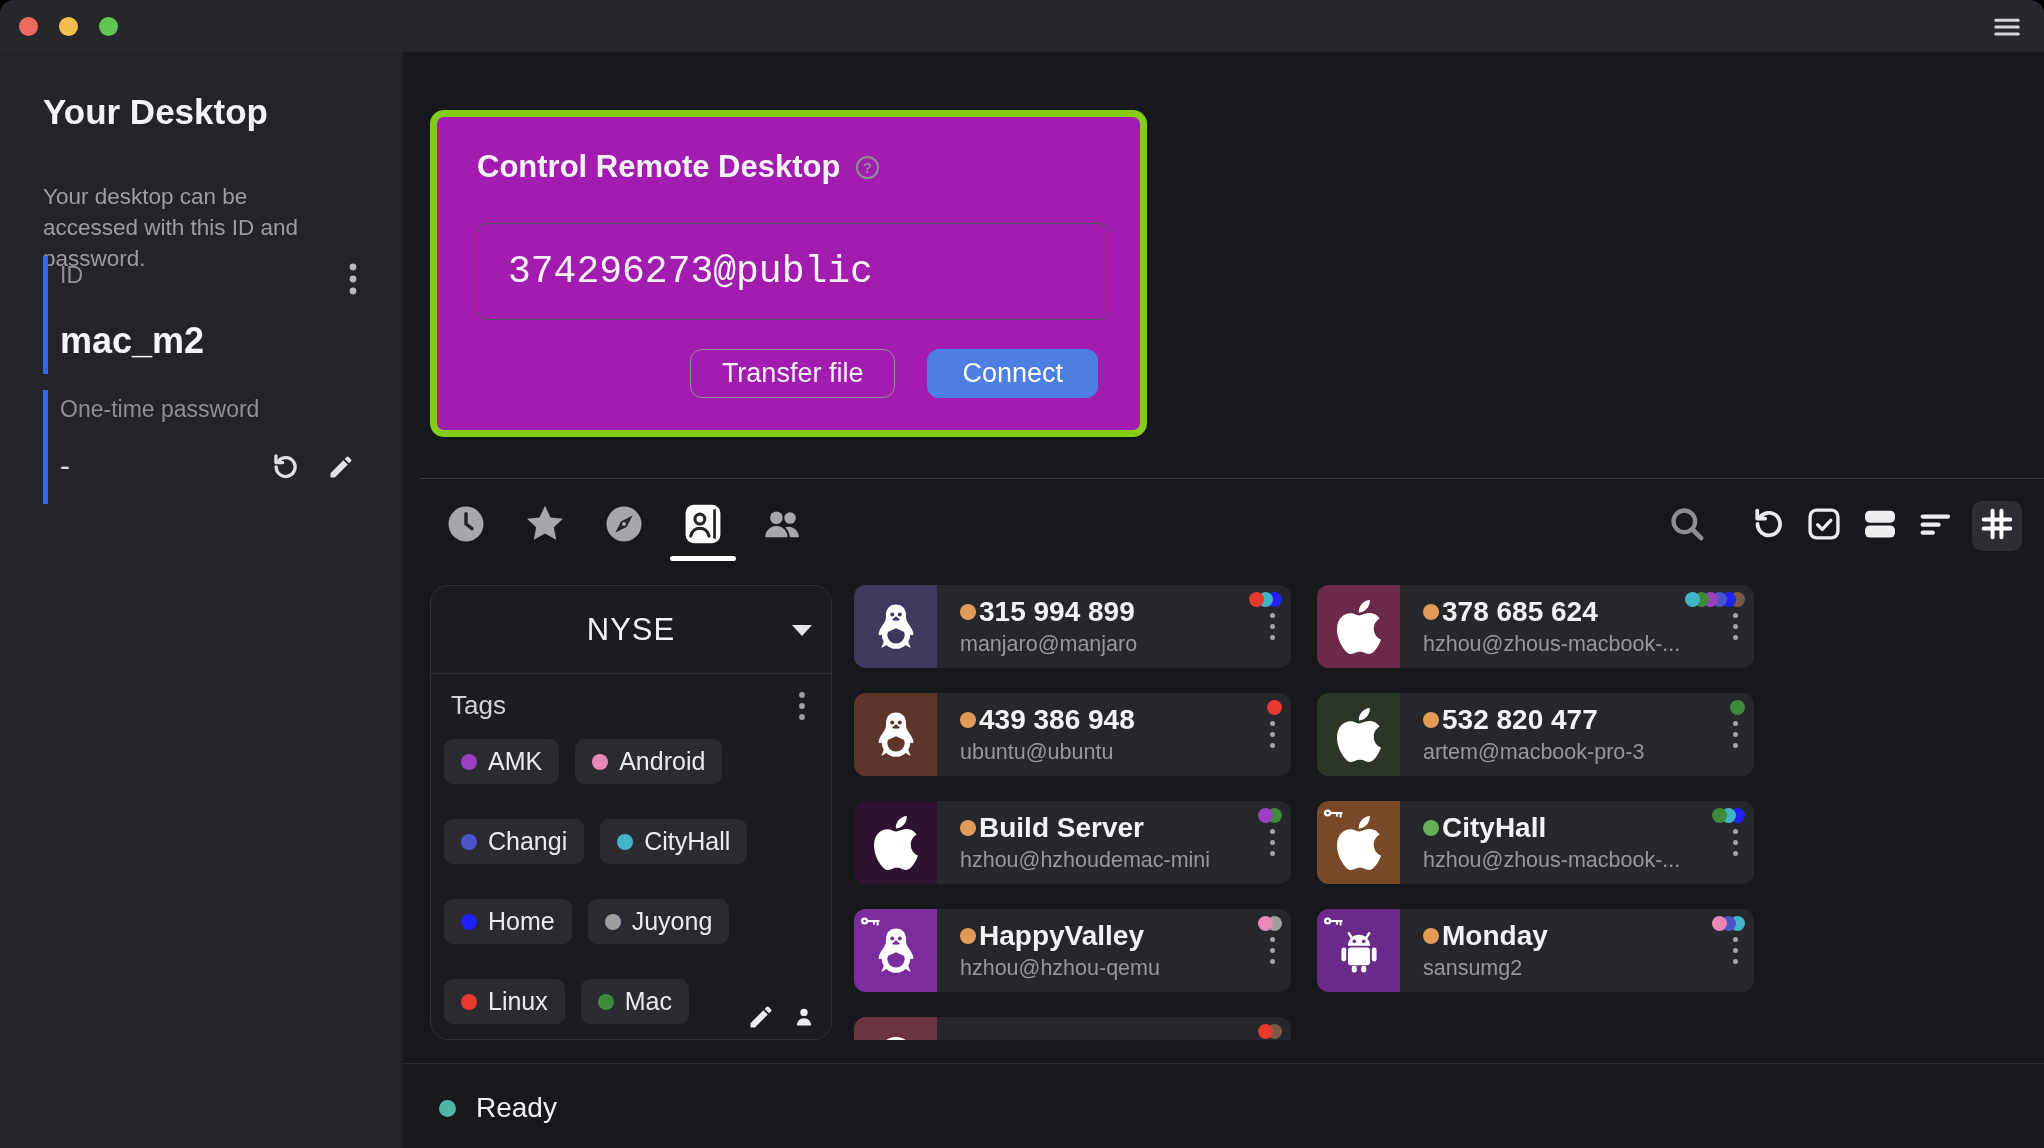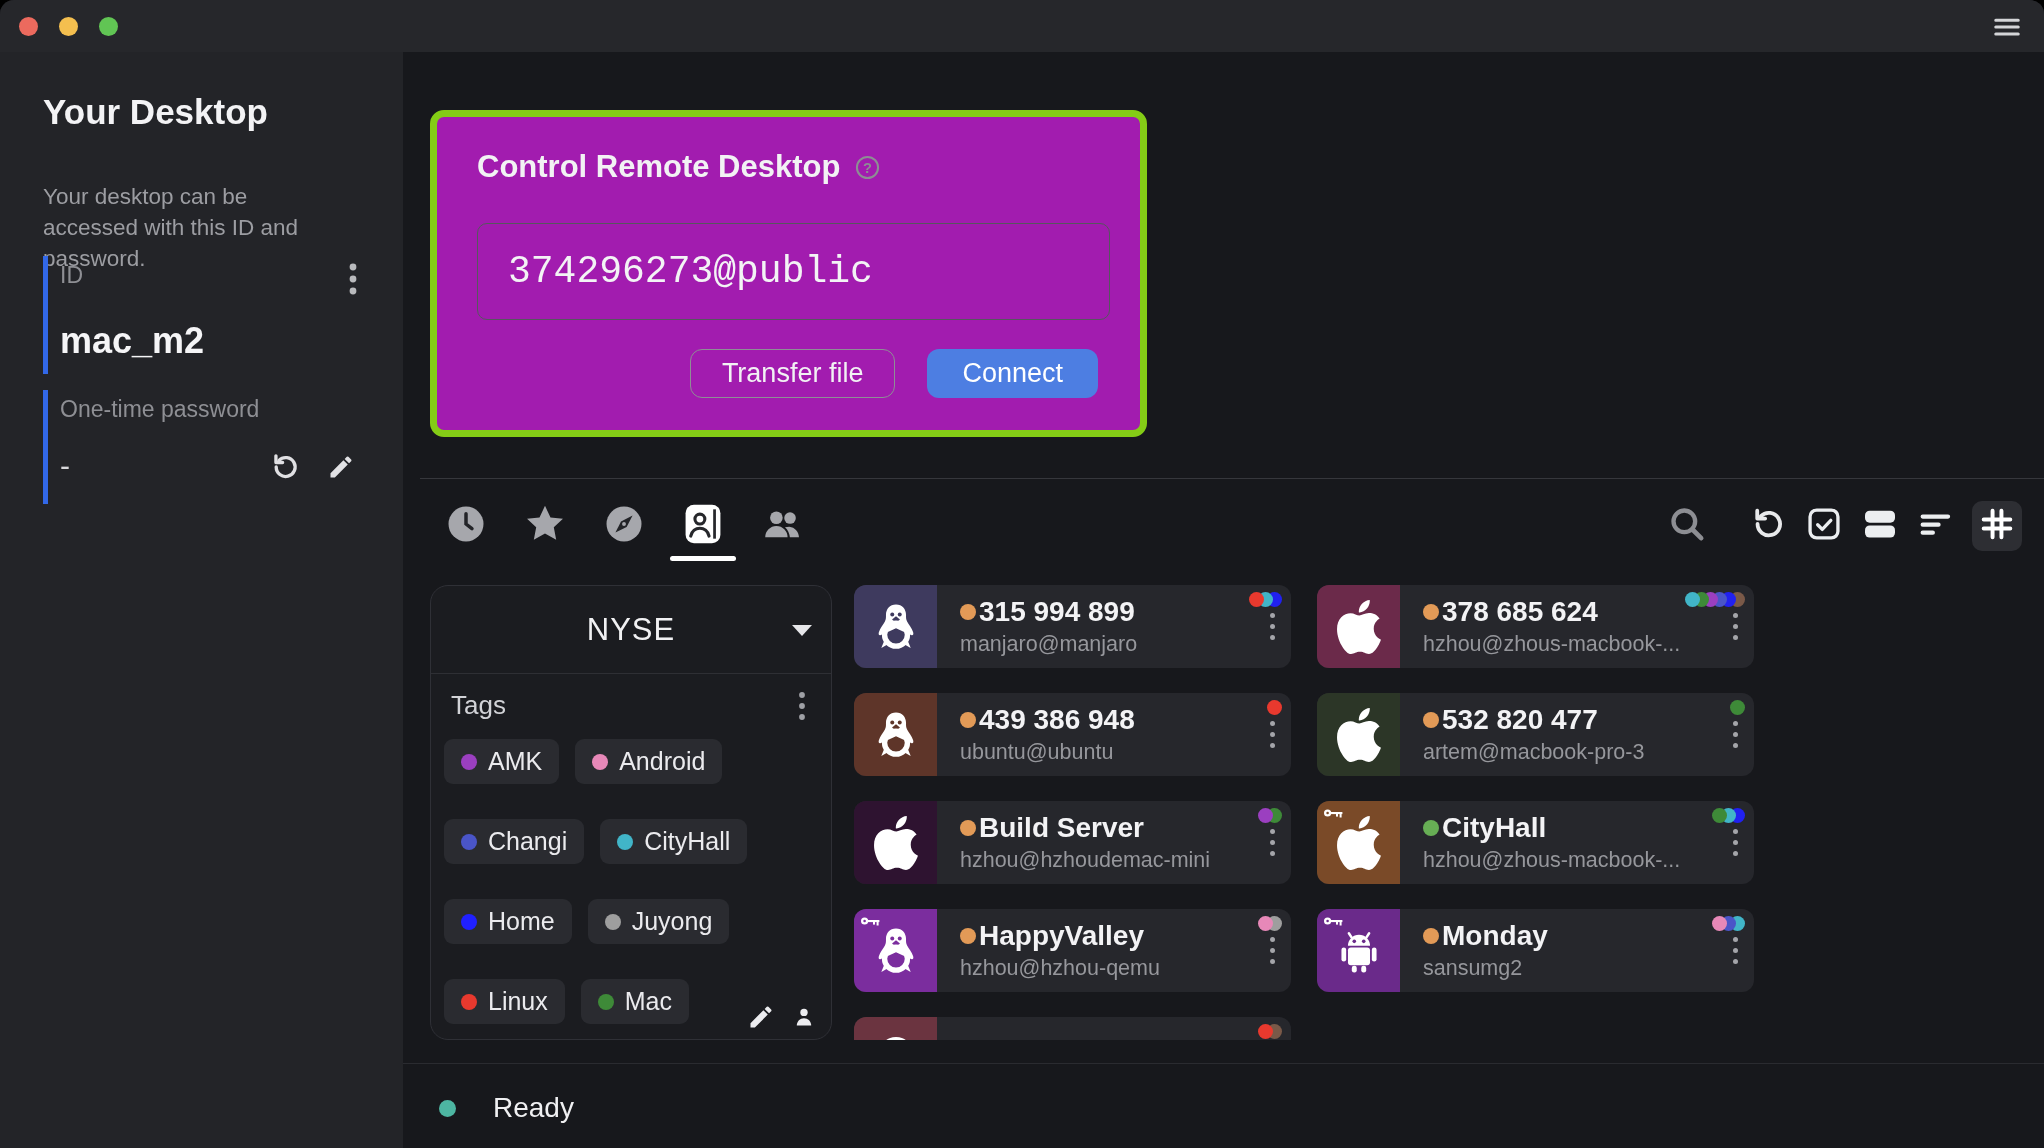--- a/index.html
+++ b/index.html
@@ -76,21 +76,21 @@
   .dev-name{font-size:28px;font-weight:700;color:#f3f3f5;white-space:nowrap;}
   .dev-user{margin-top:4px;font-size:21.5px;color:#96979c;max-width:262px;white-space:nowrap;overflow:hidden;}
   .dev-dots{position:absolute;top:7px;right:9px;display:flex;}
   .dev-dots span{width:15px;height:15px;border-radius:50%;margin-left:-6px;}
   .dev-kebab{position:absolute;right:16px;top:0;height:100%;display:flex;align-items:center;cursor:pointer;}
   .kebab{display:flex;flex-direction:column;gap:6px;}
   .kebab i{width:5px;height:5px;border-radius:50%;background:#a4a5aa;display:block;}
 
   
   .status-divider{position:absolute;left:0;right:0;top:1011px;height:1px;background:#2a2b30;}
-  .status-row{position:absolute;left:36px;top:1040px;display:flex;align-items:center;gap:37px;}
+  .status-row{position:absolute;left:36px;top:1040px;display:flex;align-items:center;gap:20px;}
   .status-dot{width:17px;height:17px;border-radius:50%;}
   .status-text{font-size:28px;font-weight:500;color:#f0f0f2;}
 </style>
 </head>
 <body>
 
 <div id="window">
 
   <div class="titlebar">
     <div class="lights">

